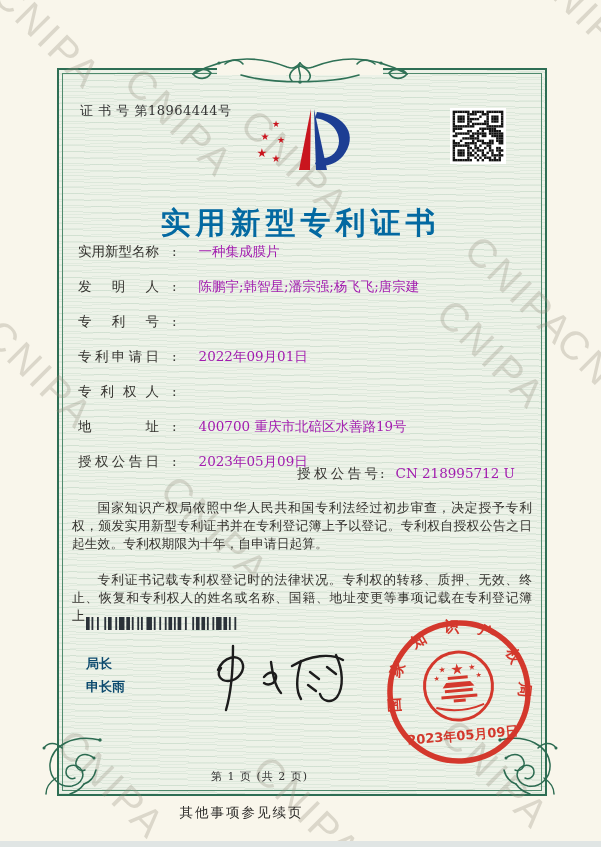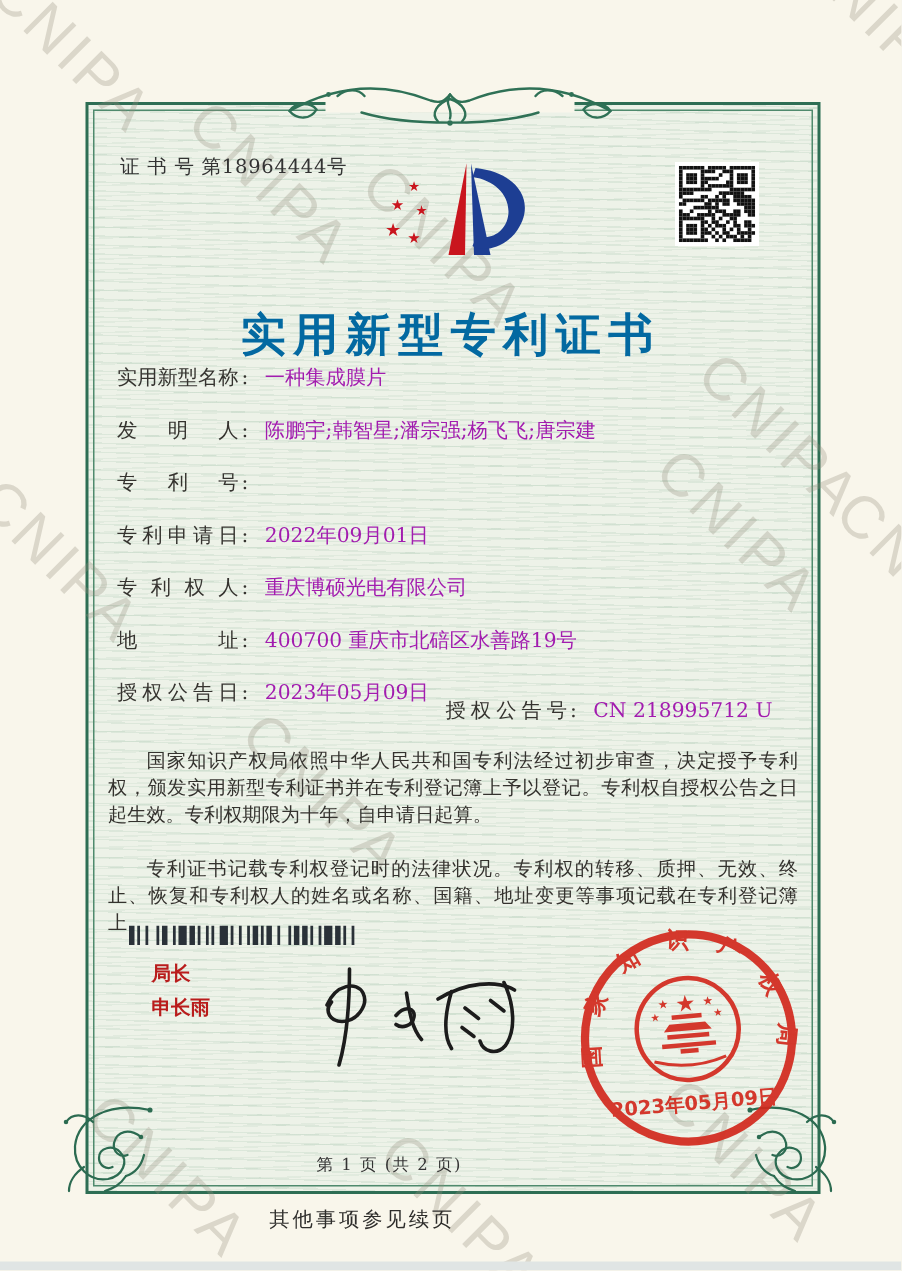--- a/index.html
+++ b/index.html
@@ -15,32 +15,32 @@
            repeating-linear-gradient(2deg, rgba(104,158,124,.13) 0 1px, transparent 1px 6px),
            repeating-linear-gradient(-2deg, rgba(104,158,124,.09) 0 1px, transparent 1px 7px);}
   .frame::after{content:"";position:absolute;inset:3px;border:1px solid #54real;border:1px solid #4f8a6d;}
   .content{position:absolute;inset:0;z-index:2;}
   .cert-no{position:absolute;left:80px;top:102px;font-size:13px;letter-spacing:.5px;color:#333;}
   .logo{position:absolute;left:240px;top:103px;}
   .qr{position:absolute;left:450px;top:108px;}
   .title{position:absolute;left:0;top:183px;width:601px;text-align:center;
          font-size:30px;font-weight:700;letter-spacing:5px;color:#0369a1;margin-top:20px;}
   .fields{position:absolute;left:78px;top:243px;width:452px;font-size:13.5px;color:#35332f;}
-  .f-row{display:flex;align-items:baseline;height:22px;margin-bottom:13px;position:relative;}
+  .f-row{display:flex;align-items:baseline;height:22px;margin-bottom:13px;position:relative;gap:11px;}
   .lbl{display:inline-block;width:81px;text-align:justify;text-align-last:justify;}
   .colon{margin:0 11px 0 2px;}
   .val{white-space:nowrap;color:#a21caf;}
   .pair2{position:absolute;left:219px;top:12px;display:flex;align-items:baseline;}
   .paras{position:absolute;left:72px;top:499px;width:460px;font-size:12.8px;line-height:18px;
          text-align:justify;color:#34322e;}
   .paras p{margin:0;text-indent:2em;}
   .paras p + p{margin-top:18px;}
   .barcode{position:absolute;left:86px;top:617px;}
-  .signer{position:absolute;left:86px;top:637px;font:600 13px "Liberation Sans","DejaVu Sans",sans-serif;
-          line-height:23px;color:#b91c1c;margin-left:15px;}
+  .signer{position:absolute;left:86px;top:652px;font:600 13px "Liberation Sans","DejaVu Sans",sans-serif;
+          line-height:23px;color:#0c4a6e;}
   .signature{position:absolute;left:180px;top:638px;}
   .seal{position:absolute;left:383px;top:616px;transform:rotate(-5deg);}
   .footer-page{position:absolute;left:0;top:769px;width:519px;text-align:center;
                font-size:11px;letter-spacing:1px;color:#333;}
   .note{position:absolute;left:0;top:804px;width:483px;text-align:center;
         font-size:13.5px;letter-spacing:2px;color:#2e2d2b;}
   .ornament{position:absolute;z-index:2;pointer-events:none;}
   .page-edge{position:absolute;left:0;bottom:0;width:601px;height:6px;background:#e0e5e4;z-index:3;}
   svg{display:block;}
 </style>
@@ -419,21 +419,20 @@
           <span class="colon">:</span>
       </div>
       <div class="f-row">
         <span class="lbl">专利申请日</span>
           <span class="colon">:</span>
           <span class="val">2022年09月01日</span>
       </div>
       <div class="f-row">
         <span class="lbl">专利权人</span>
           <span class="colon">:</span>
-          <span class="val">重庆博硕光电有限公司</span>
       </div>
       <div class="f-row">
         <span class="lbl">地址</span>
           <span class="colon">:</span>
           <span class="val">400700 重庆市北碚区水善路19号</span>
       </div>
       <div class="f-row">
         <span class="lbl">授权公告日</span>
           <span class="colon">:</span>
           <span class="val">2023年05月09日</span>

